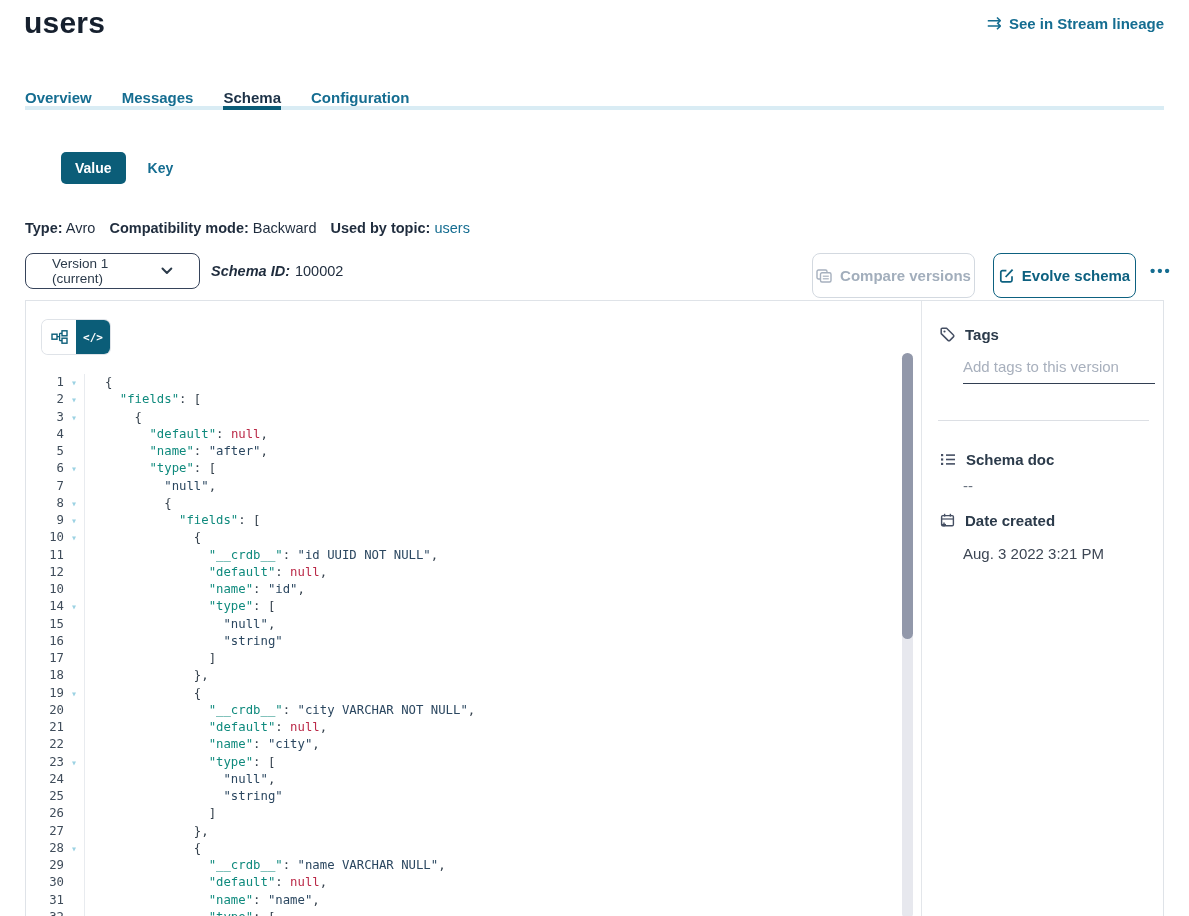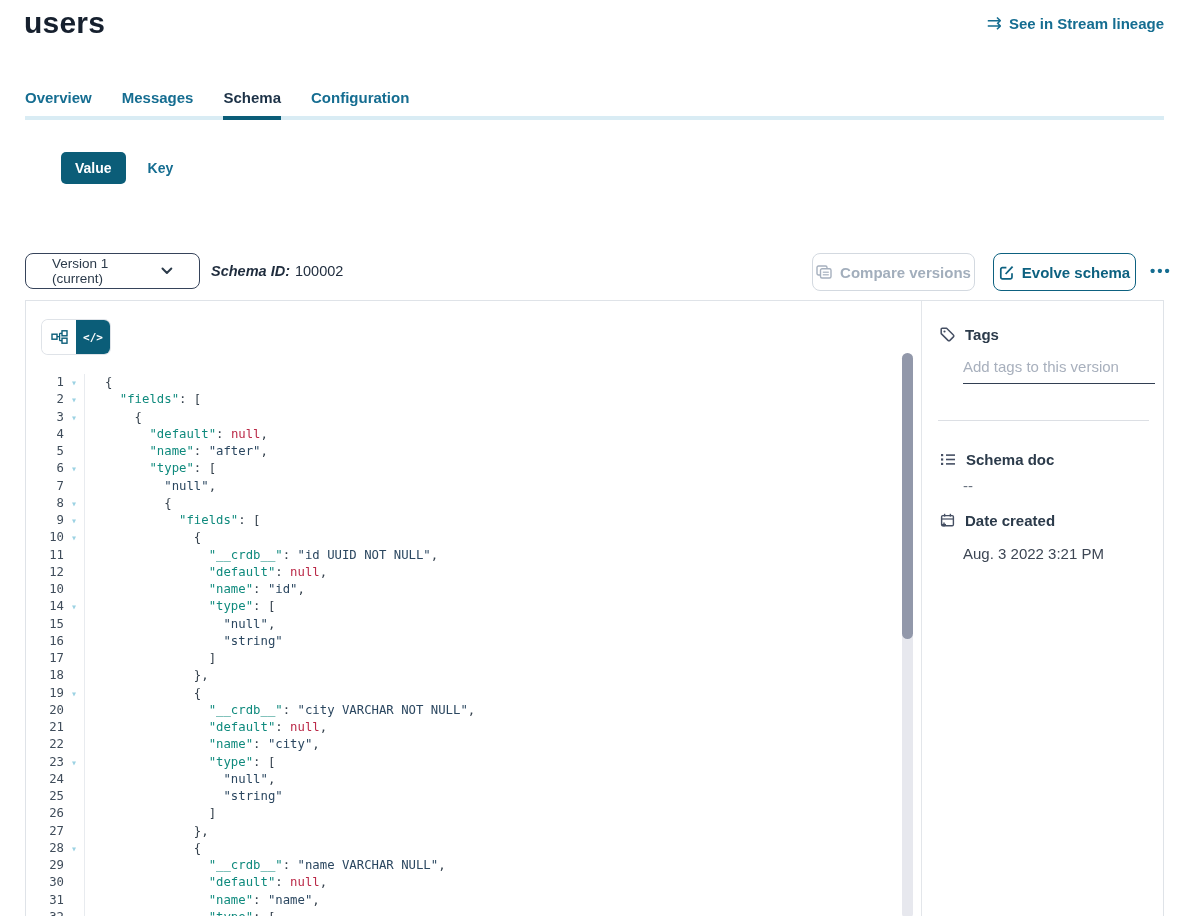--- a/index.html
+++ b/index.html
@@ -9,39 +9,39 @@
     background:#fff; font-family:"Liberation Sans", sans-serif; color:#1f2c3d;
   }
   
   .title { position:absolute; left:24px; top:6px; font-size:30px; font-weight:800; letter-spacing:.2px; color:#16202e; }
   .lineage { position:absolute; right:25px; top:14px; display:flex; align-items:center; gap:7px;
     color:#156d91; font-size:15px; font-weight:700; cursor:pointer; }
   .lineage .gl { font-size:18px; line-height:1; font-weight:400; }
   
   .tabs { position:absolute; left:25px; right:25px; top:89px; display:flex; gap:30px;
     border-bottom:4px solid #d9ecf4; }
-  .tab { position:relative; padding-bottom:10px; font-size:15px; font-weight:600; color:#156d91; cursor:pointer; }
+  .tab { position:relative; font-size:15px; font-weight:600; color:#156d91; cursor:pointer; }
   .tab.active { color:#1d3247; }
   .tab.active::after { content:""; position:absolute; left:0; right:0; bottom:-4px; height:4px; background:#0b5d78; }
   
   .segrow { position:absolute; left:25px; top:152px; display:flex; align-items:center; gap:22px; }
   .seg-active { background:#0b5d78; color:#fff; font-size:14px; font-weight:600;
     padding:8px 14px; border-radius:5px; border:none; cursor:pointer; font-family:inherit;margin-left:36px; }
   .seg-link { color:#156d91; font-size:14px; font-weight:600; background:none; border:none; cursor:pointer; font-family:inherit; }
   
   .meta { position:absolute; left:25px; top:220px; font-size:14.5px; display:flex; gap:14px; color:#1f2c3d; }
   .meta b { font-weight:700; }
   .meta .lnk { color:#156d91; cursor:pointer; }
   
   .select { position:absolute; left:25px; top:253px; width:175px; height:36px; border:1px solid #36435a;
     border-radius:8px; display:flex; align-items:center; justify-content:space-between; padding:0 26px;
     font-size:13.5px; color:#2b3a4a; cursor:pointer; background:#fff; }
   .schemaid { position:absolute; left:211px; top:253px; height:36px; display:flex; align-items:center; gap:5px; font-size:14.5px; }
   .schemaid b { font-weight:700;font-style:italic; }
-  .btn { position:absolute; top:253px; height:38px; display:flex; align-items:center; justify-content:center; gap:8px;
+  .btn { position:absolute; top:253px; height:45px; display:flex; align-items:center; justify-content:center; gap:8px;
     border-radius:8px; font-size:15px; background:#fff; cursor:pointer; font-family:inherit; }
   .btn.compare { left:812px; width:163px; border:1px solid #d3d9e0; color:#a2aebc; font-weight:600; }
   .btn.evolve { left:993px; width:143px; border:1.5px solid #0d6180; color:#0d6180; font-weight:700; }
   .more { position:absolute; left:1144px; top:253px; height:35px; width:34px; display:flex; align-items:center; justify-content:center;
     color:#156d91; font-size:15px; font-weight:800; letter-spacing:2px; background:none; border:none; cursor:pointer; }
   
   .panel { position:absolute; left:25px; top:300px; width:1139px; height:620px;
     border:1px solid #dfe3e8; background:#fff; }
   .vdivider { position:absolute; left:895px; top:0; bottom:0; width:1px; background:#e3e6ea; }
   
@@ -92,20 +92,25 @@
     <div class="tab">Messages</div>
     <div class="tab active">Schema</div>
     <div class="tab">Configuration</div>
   </div>
 
   <div class="segrow">
     <button class="seg-active">Value</button>
     <button class="seg-link">Key</button>
   </div>
 
+  <div class="meta">
+    <span><b>Type:</b> <span>Avro</span></span>
+    <span><b>Compatibility mode:</b> <span>Backward</span></span>
+    <span><b>Used by topic:</b> <span class="lnk">users</span></span>
+  </div>
 
   <div class="select">
     <span>Version 1 (current)</span>
     <svg width="12" height="8" viewBox="0 0 12 8">
       <polyline points="1.5,1.5 6,6 10.5,1.5" fill="none" stroke="#2b3a4a" stroke-width="2" stroke-linecap="round" stroke-linejoin="round"></polyline>
     </svg>
   </div>
   <div class="schemaid">
     <b>Schema ID:</b>
     <span>100002</span>

